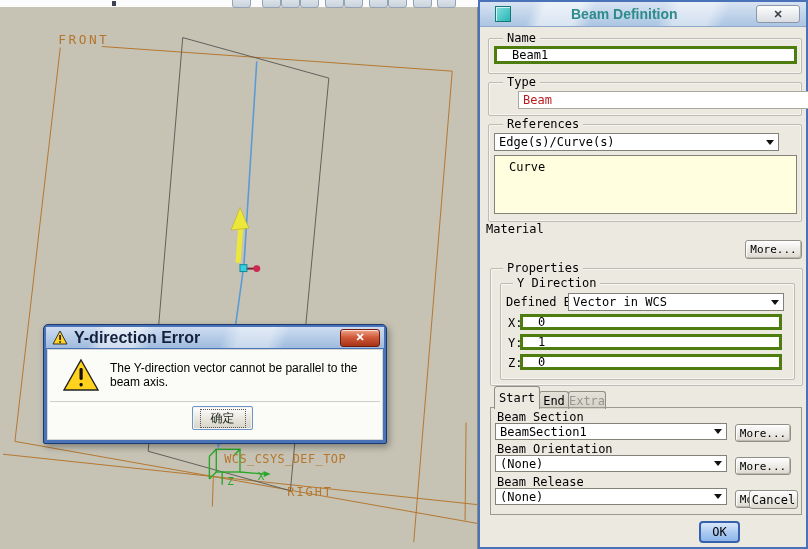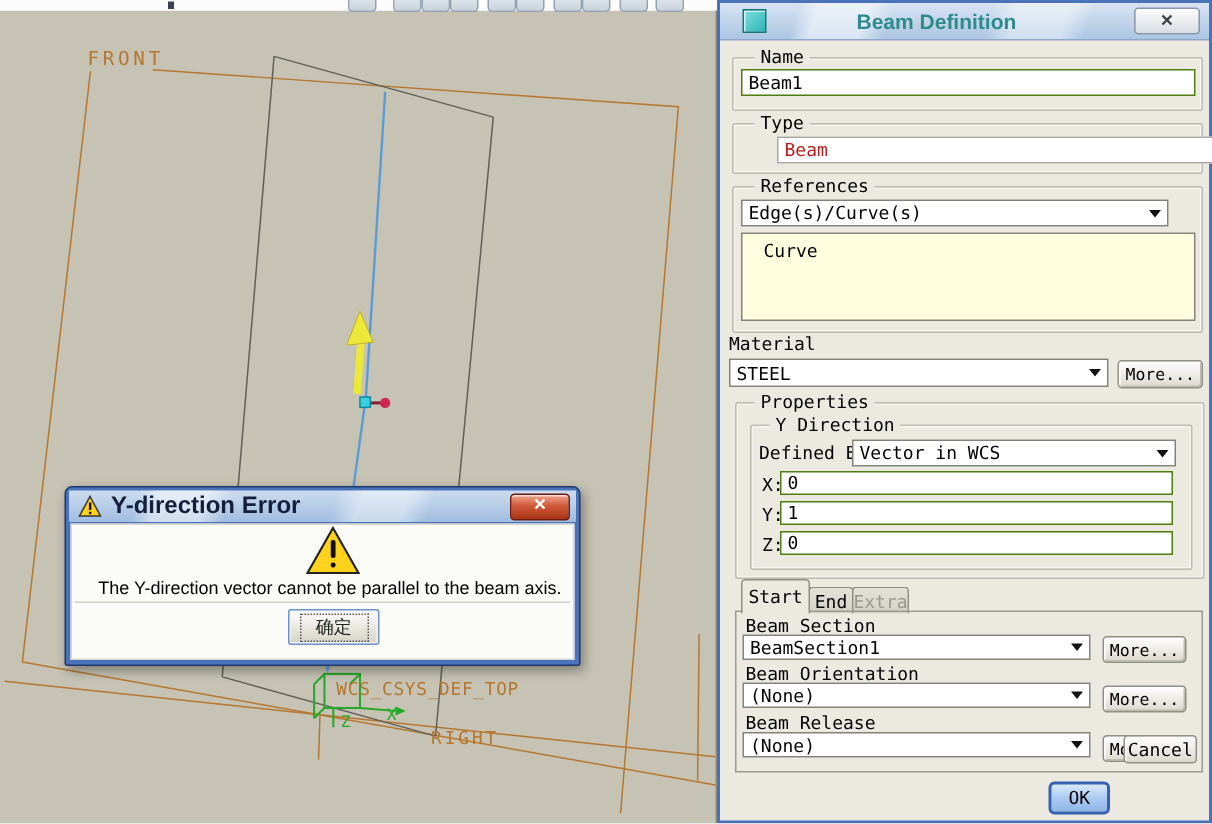--- a/index.html
+++ b/index.html
@@ -24,21 +24,21 @@
   .err{position:absolute;left:43px;top:324px;width:342px;height:118px;z-index:20;
        background:#4a72b8;border:1px solid #1c3a6e;border-radius:5px 5px 2px 2px;
        box-shadow:2px 3px 7px rgba(0,0,0,.35);}
   .err .titlebar{height:21px;}
   .err-title{font-size:16px;font-weight:bold;color:#141f3d;margin-left:6px;}
   .err-close{margin-left:auto;margin-right:4px;width:38px;height:16px;border:1px solid #6e1a0a;border-radius:3px;
        background:linear-gradient(180deg,#f0a58c,#d05a3a 45%,#a83418);
        box-shadow:inset 0 1px 0 rgba(255,255,255,.65);color:#fff;font-weight:bold;font-size:11px;
        display:flex;align-items:center;justify-content:center;line-height:1;}
   .err-body{position:absolute;left:3px;right:3px;top:24px;bottom:3px;background:#fbfbf8;border:1px solid #d7d7d2;}
-  .err-msgrow{position:absolute;left:0;top:0;right:0;height:50px;display:flex;align-items:center;flex-direction:column;}
+  .err-msgrow{position:absolute;left:0;top:0;right:0;height:50px;display:flex;align-items:center;}
   .err-msg{font-size:12px;color:#000;margin-left:10px;}
   .err-div{position:absolute;left:2px;right:2px;top:51px;height:2px;border-top:1px solid #d0d0cb;border-bottom:1px solid #fff;}
   .ok-cn{position:absolute;left:144px;top:56px;width:59px;height:22px;border:1px solid #6c94c8;border-radius:2px;
        background:linear-gradient(180deg,#ffffff,#e6e3da 60%,#d5d2c8);box-shadow:inset 0 0 0 1px #f2f2ee;
        display:flex;align-items:center;justify-content:center;}
   .ok-cn .focus{border:1px dotted #555;padding:0 10px;font-size:12px;color:#1c241c;}
   
   .panel{position:absolute;left:478px;top:0;width:330px;height:549px;z-index:10;
        background:#ece9e1;border:2px solid #4a72b8;box-sizing:border-box;}
   .panel .titlebar{left:0;top:0;right:0;height:24px;
@@ -47,22 +47,22 @@
     border-bottom:1px solid #8fa8c8;}
   .p-icon{width:14px;height:14px;margin-left:15px;background:linear-gradient(135deg,#7fe0e0,#2cb4b4);
        border:1px solid #147878;box-shadow:inset 1px 1px 0 rgba(255,255,255,.7);}
   .p-title{font-size:14px;font-weight:bold;color:#2e8b8b;margin-left:60px;}
   .p-close{margin-left:auto;margin-right:6px;width:42px;height:16px;border:1px solid #8b98a8;border-radius:3px;
        background:linear-gradient(180deg,#fdfdfd,#d9dde2);color:#3a3f48;font-weight:bold;font-size:11px;
        display:flex;align-items:center;justify-content:center;line-height:1;}
   .grp{position:absolute;border:1px solid #bcbcb2;border-radius:2px;box-shadow:inset 0 0 0 1px rgba(255,255,255,.55);}
   .legend{position:absolute;top:-8px;background:#ece9e1;padding:0 4px;font-size:12px;color:#000;}
   .lab{position:absolute;font-size:12px;color:#000;}
-  .tf{position:absolute;background:#fff;border:1px solid #4d7c0f;font-size:12px;color:#000;
-      padding:1px 4px;box-sizing:border-box;display:flex;align-items:center;}
+  .tf{position:absolute;background:#fff;border:3px solid #4d7c0f;font-size:12px;color:#000;
+      padding:1px 15px;box-sizing:border-box;display:flex;align-items:center;}
   .combo{position:absolute;background:#fff;border:1px solid #82827a;font-size:12px;color:#000;
       padding:1px 4px;box-sizing:border-box;display:flex;align-items:center;}
   .arr{margin-left:auto;width:0;height:0;border:4px solid transparent;border-top:5px solid #111;transform:translateY(2px);}
   .combo.dis{color:#b91c1c;border-color:#a9a9a1;margin-left:24px;}
   .combo.dis .arr{border-top-color:#9a9a94;}
   .list{position:absolute;background:#ffffdf;border:1px solid #82827a;box-sizing:border-box;}
   .listitem{font-size:12px;color:#000;padding:4px 0 0 14px;font-family:"DejaVu Sans Mono",monospace;}
   .btn3d{position:absolute;background:linear-gradient(180deg,#fefefe,#ddd9d0);border:1px solid #8f8f86;
       border-radius:3px;box-shadow:inset 1px 1px 0 #fff, inset -1px -1px 0 #bdbab0;
       font-size:11px;color:#000;display:flex;align-items:center;justify-content:center;}
@@ -206,24 +206,20 @@
     </div>
     <div class="combo mono" style="left:14px;top:131px;width:285px;height:18px">
       <span>Edge(s)/Curve(s)</span>
       <span class="arr"></span>
     </div>
     <div class="list" style="left:14px;top:153px;width:303px;height:59px">
       <div class="listitem">Curve</div>
     </div>
 
     <span class="lab mono" style="left:6px;top:220px">Material</span>
-    <div class="combo mono" style="left:6px;top:237px;width:253px;height:19px">
-      <span>STEEL</span>
-      <span class="arr"></span>
-    </div>
     <div class="btn3d mono" style="left:265px;top:238px;width:55px;height:17px">More...</div>
 
     <div class="grp" style="left:10px;top:266px;width:311px;height:116px">
       <span class="legend mono" style="left:12px">Properties</span>
     </div>
     <div class="grp" style="left:20px;top:281px;width:293px;height:95px">
       <span class="legend mono" style="left:12px">Y Direction</span>
     </div>
     <span class="lab mono" style="left:26px;top:293px">Defined By</span>
     <div class="combo mono" style="left:88px;top:291px;width:216px;height:18px">

